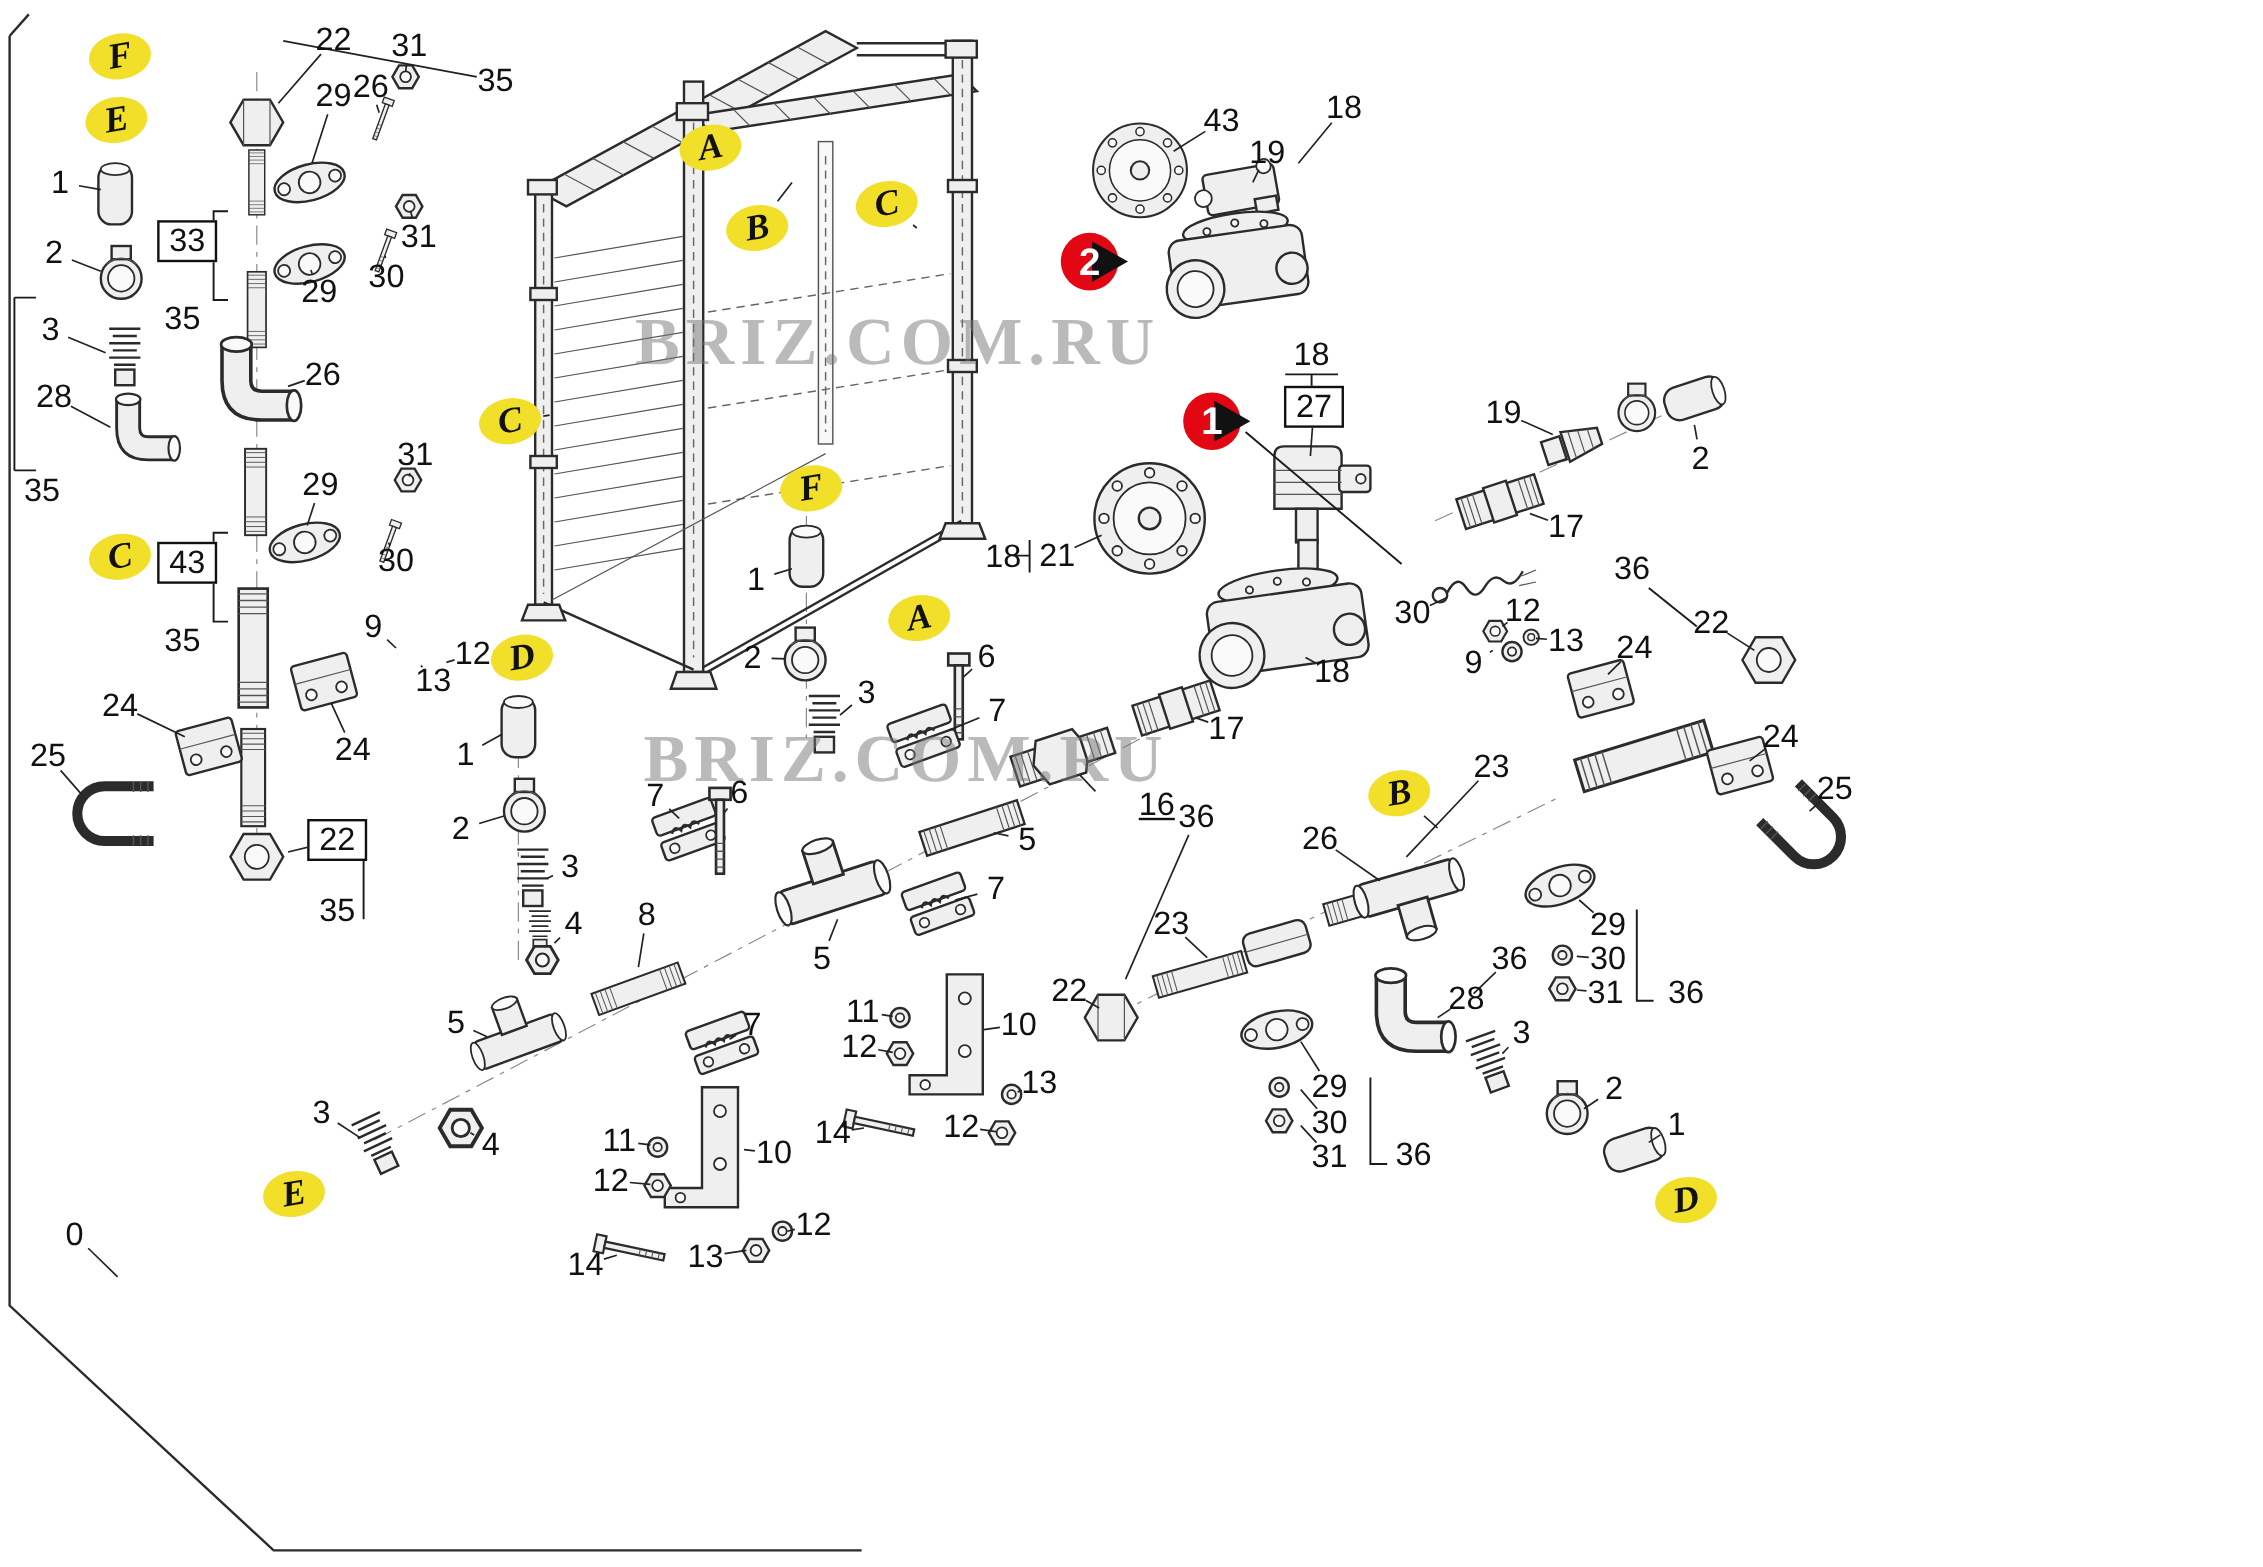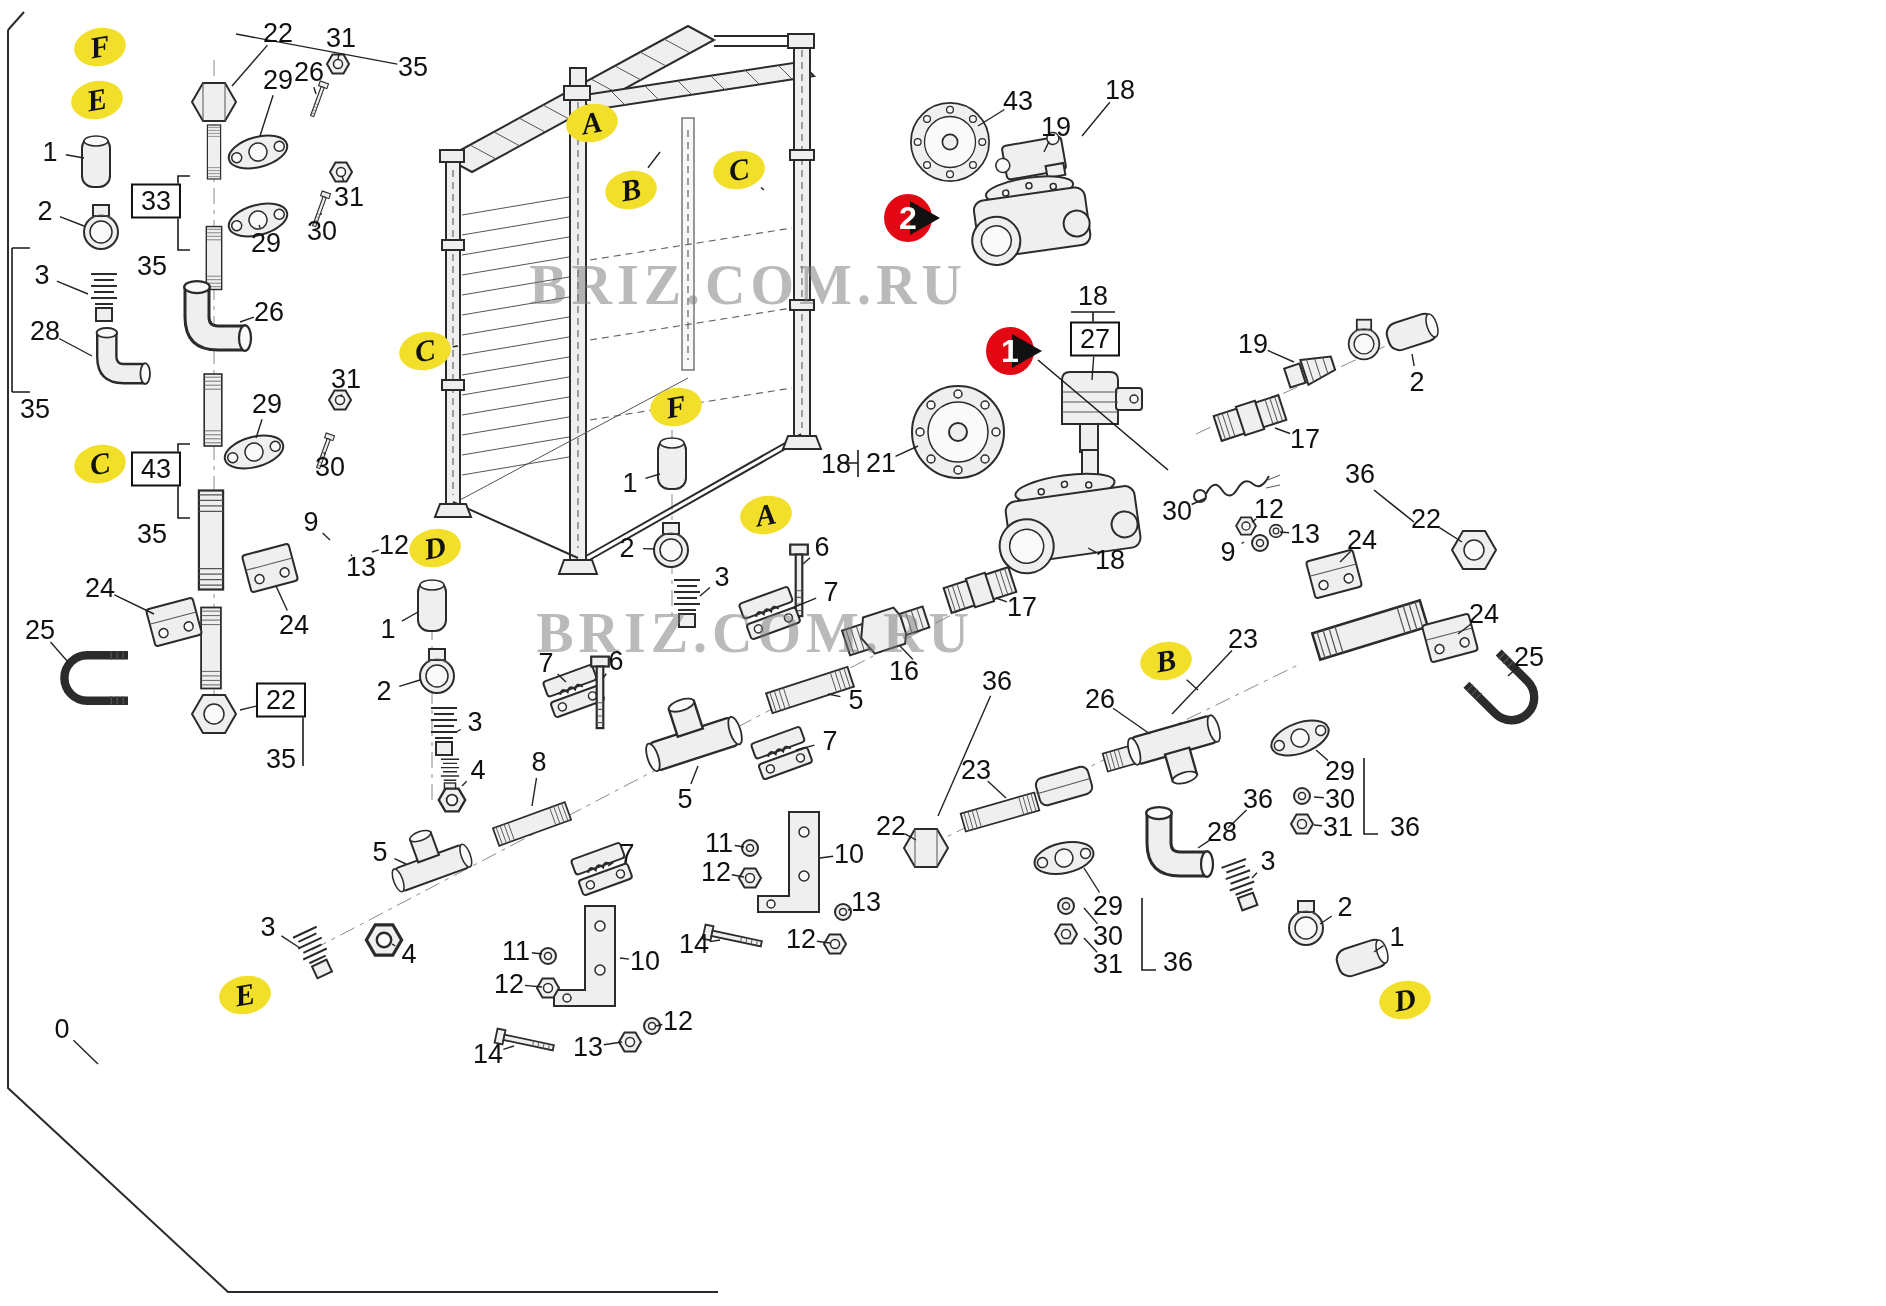--- a/index.html
+++ b/index.html
@@ -494,21 +494,21 @@
       <div class="lbl " style="left: 409px; top: 954px;">4</div>
       <div class="lbl " style="left: 62px; top: 1029px;">0</div>
       <div class="lbl " style="left: 630px; top: 483px;">1</div>
       <div class="lbl " style="left: 627px; top: 548px;">2</div>
       <div class="lbl " style="left: 722px; top: 577px;">3</div>
       <div class="lbl " style="left: 822px; top: 547px;">6</div>
       <div class="lbl " style="left: 831px; top: 592px;">7</div>
       <div class="lbl " style="left: 546px; top: 663px;">7</div>
       <div class="lbl " style="left: 616px; top: 661px;">6</div>
       <div class="lbl " style="left: 856px; top: 700px;">5</div>
-      <div class="lbl " style="left: 904px; top: 671px;">16</div>
+      <div class="lbl " style="left: 964px; top: 671px; text-decoration: underline;">16</div>
       <div class="lbl " style="left: 1022px; top: 607px;">17</div>
       <div class="lbl " style="left: 685px; top: 799px;">5</div>
       <div class="lbl " style="left: 830px; top: 741px;">7</div>
       <div class="lbl " style="left: 627px; top: 854px;">7</div>
       <div class="lbl " style="left: 719px; top: 843px;">11</div>
       <div class="lbl " style="left: 716px; top: 872px;">12</div>
       <div class="lbl " style="left: 849px; top: 854px;">10</div>
       <div class="lbl " style="left: 866px; top: 902px;">13</div>
       <div class="lbl " style="left: 801px; top: 939px;">12</div>
       <div class="lbl " style="left: 694px; top: 944px;">14</div>

